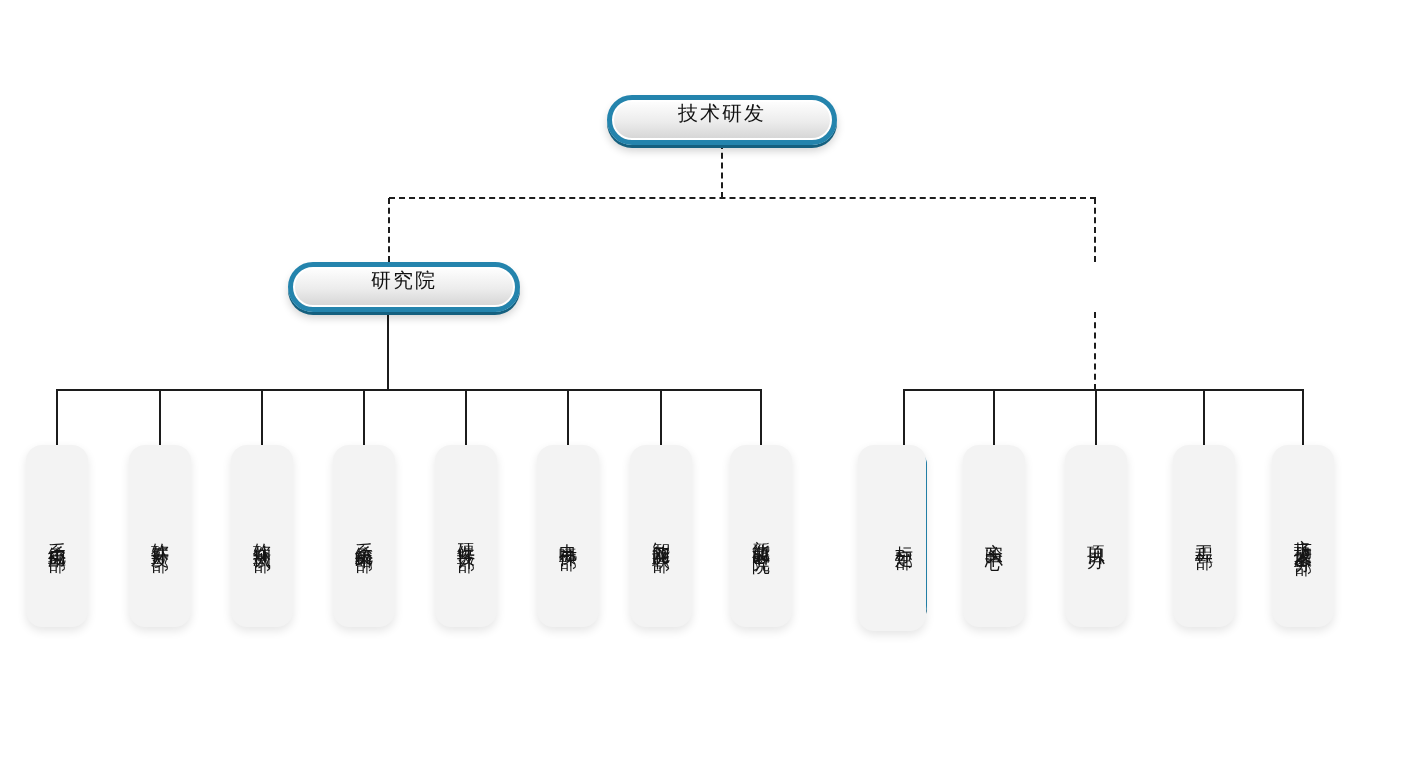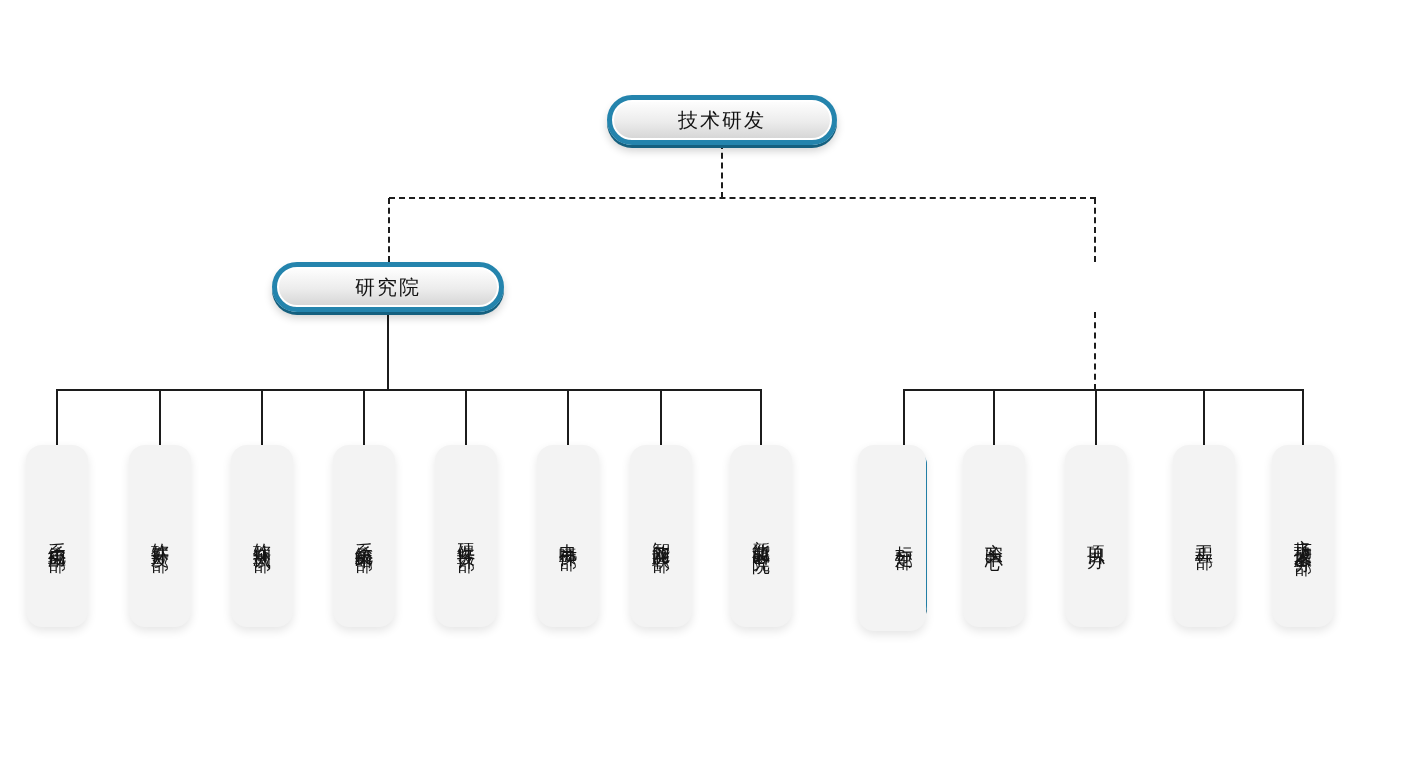--- a/index.html
+++ b/index.html
@@ -18,26 +18,26 @@
   .dashed.vline{border-left:2px dashed #1c1c1c;}
 
   
   .pill{
     position:absolute;
     height:40px;
     border:5px solid #2484ad;
     border-radius:26px;
     background:linear-gradient(180deg,#ffffff 0%,#ececec 55%,#d4d4d4 100%);
     box-shadow:0 3px 0 #15607f, 0 6px 8px rgba(0,0,0,0.18), inset 0 0 0 2px #ffffff;
-    display:flex;align-items:center;justify-content:center;
+    display:flex;justify-content:center;
     font-size:20px;color:#111111;letter-spacing:2px;
     z-index:3;
   }
   .pill-root{left:607px;top:95px;width:220px;}
-  .pill-left{left:272px;top:262px;width:222px;}
+  .pill-left{left:288px;top:262px;width:222px;}
   .pill-right{left:980px;top:262px;width:220px;}
 
   
   .leaf{
     position:absolute;
     top:452px;
     width:36px;height:156px;
     border:5px solid #2484ad;
     border-radius:12px;
     background:linear-gradient(165deg,#ffffff 0%,#ececec 55%,#d2d2d2 100%);

